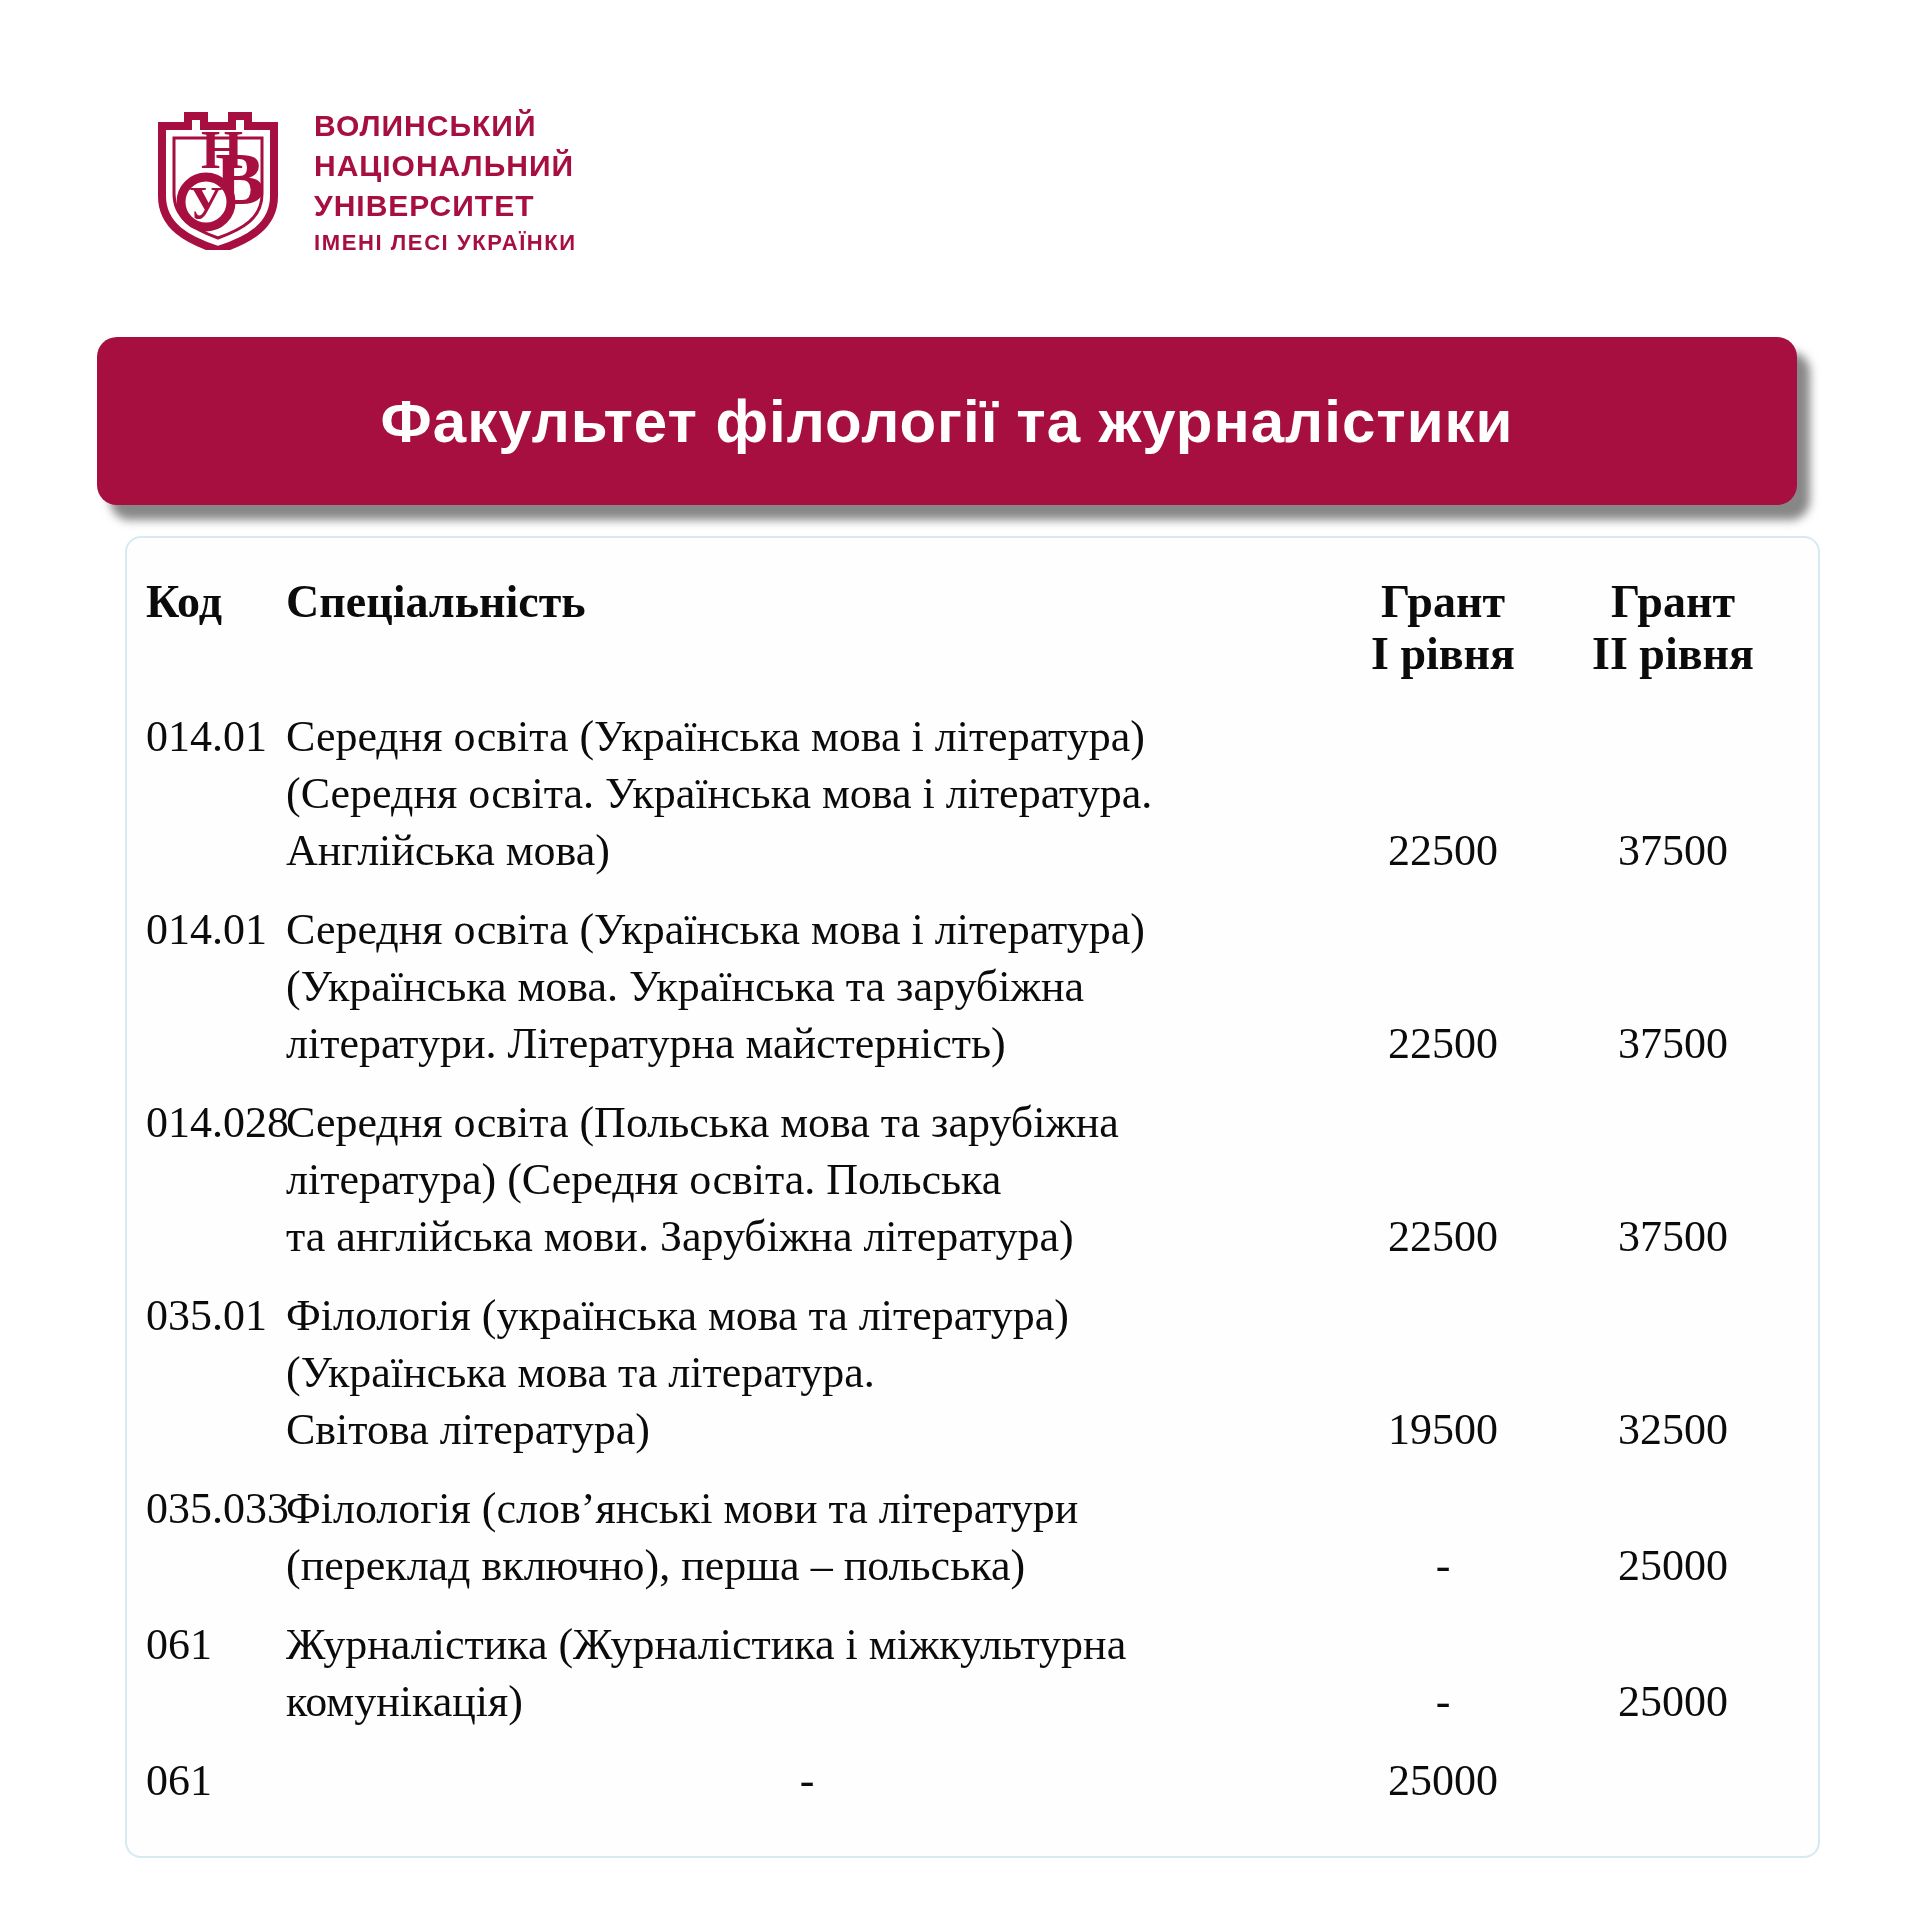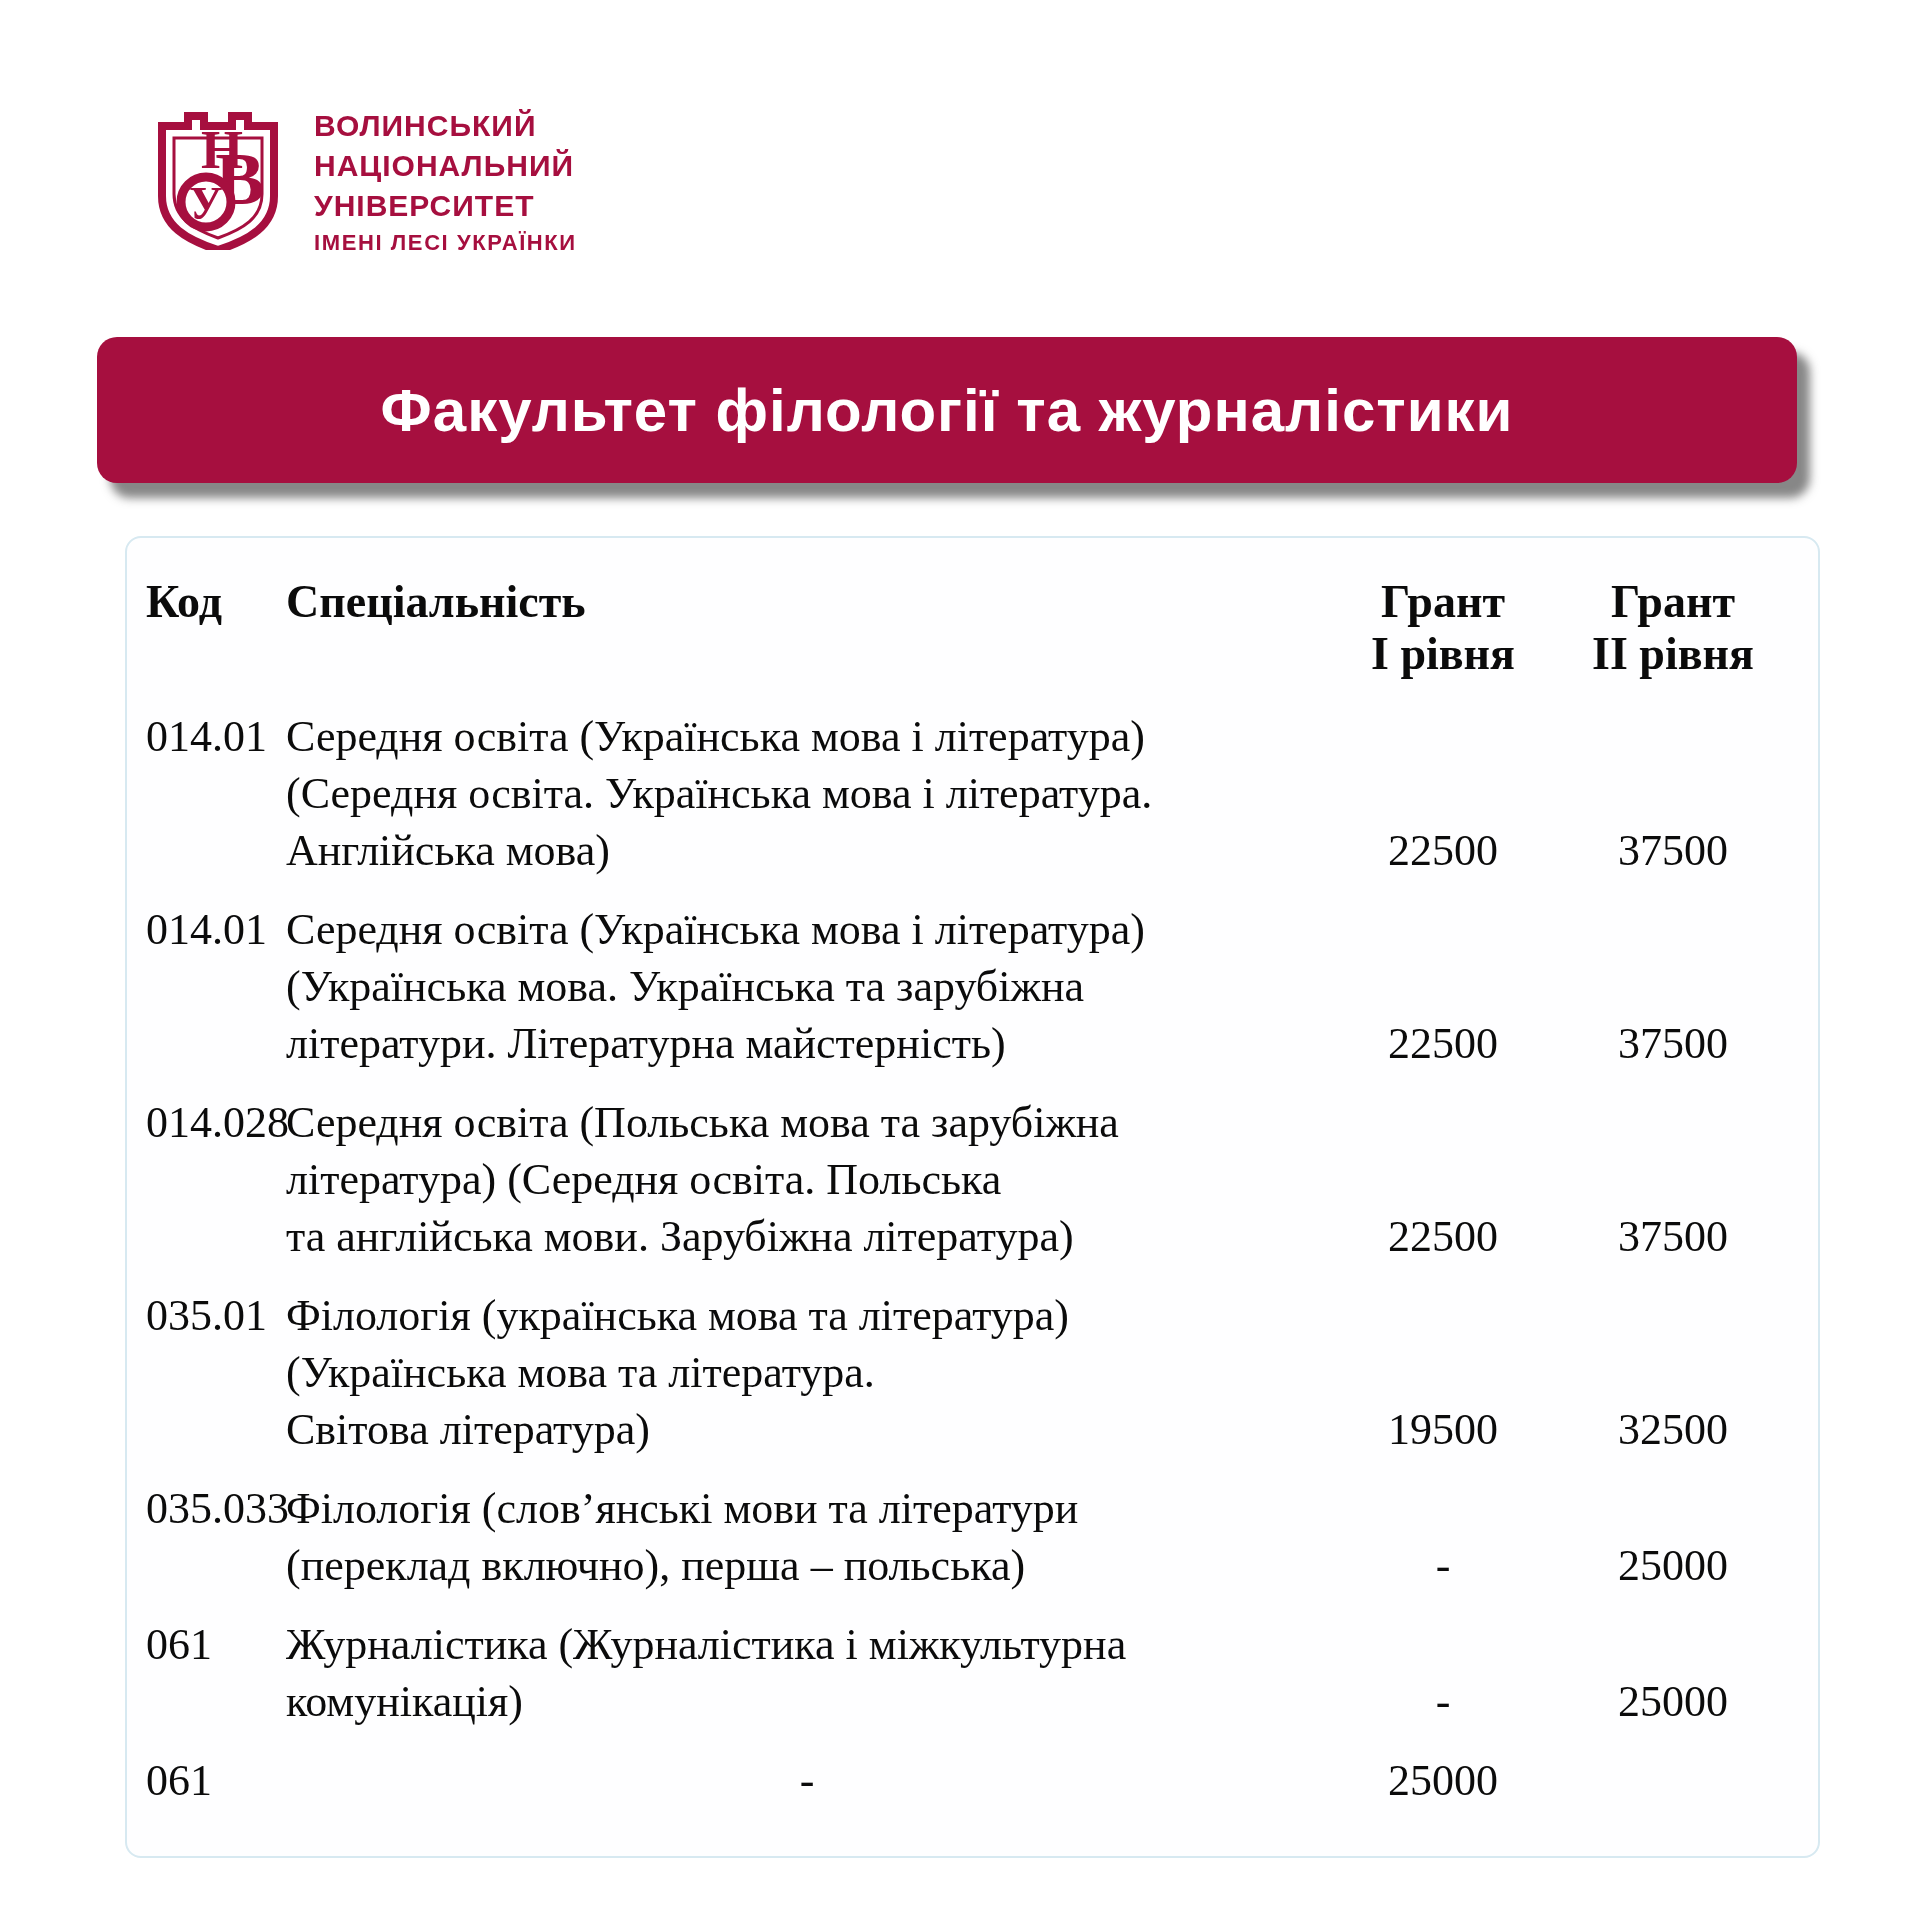--- a/index.html
+++ b/index.html
@@ -9,21 +9,21 @@
     overflow:hidden;
   }
   
   .logo-wrap{position:absolute;left:148px;top:100px;display:flex;align-items:flex-start;}
   .crest{width:140px;height:150px;flex:0 0 auto;}
   .logo-text{margin-left:26px;margin-top:6px;color:#A60F3F;font-weight:bold;}
   .logo-line{font-size:30px;line-height:40px;letter-spacing:1px;}
   .logo-sub{font-size:22px;line-height:30px;letter-spacing:1.6px;margin-top:2px;}
   
   .banner{
-    position:absolute;left:97px;top:337px;width:1700px;height:146px;
+    position:absolute;left:97px;top:337px;width:1700px;height:168px;
     background:#A60F3F;border-radius:20px;
     box-shadow:13px 15px 10px rgba(55,55,55,.6);
     display:flex;align-items:center;justify-content:center;
   }
   .banner-title{
     color:#ffffff;font-size:60px;font-weight:bold;letter-spacing:1px;
   }
   
   .card{
     position:absolute;left:125px;top:536px;width:1695px;height:1322px;

